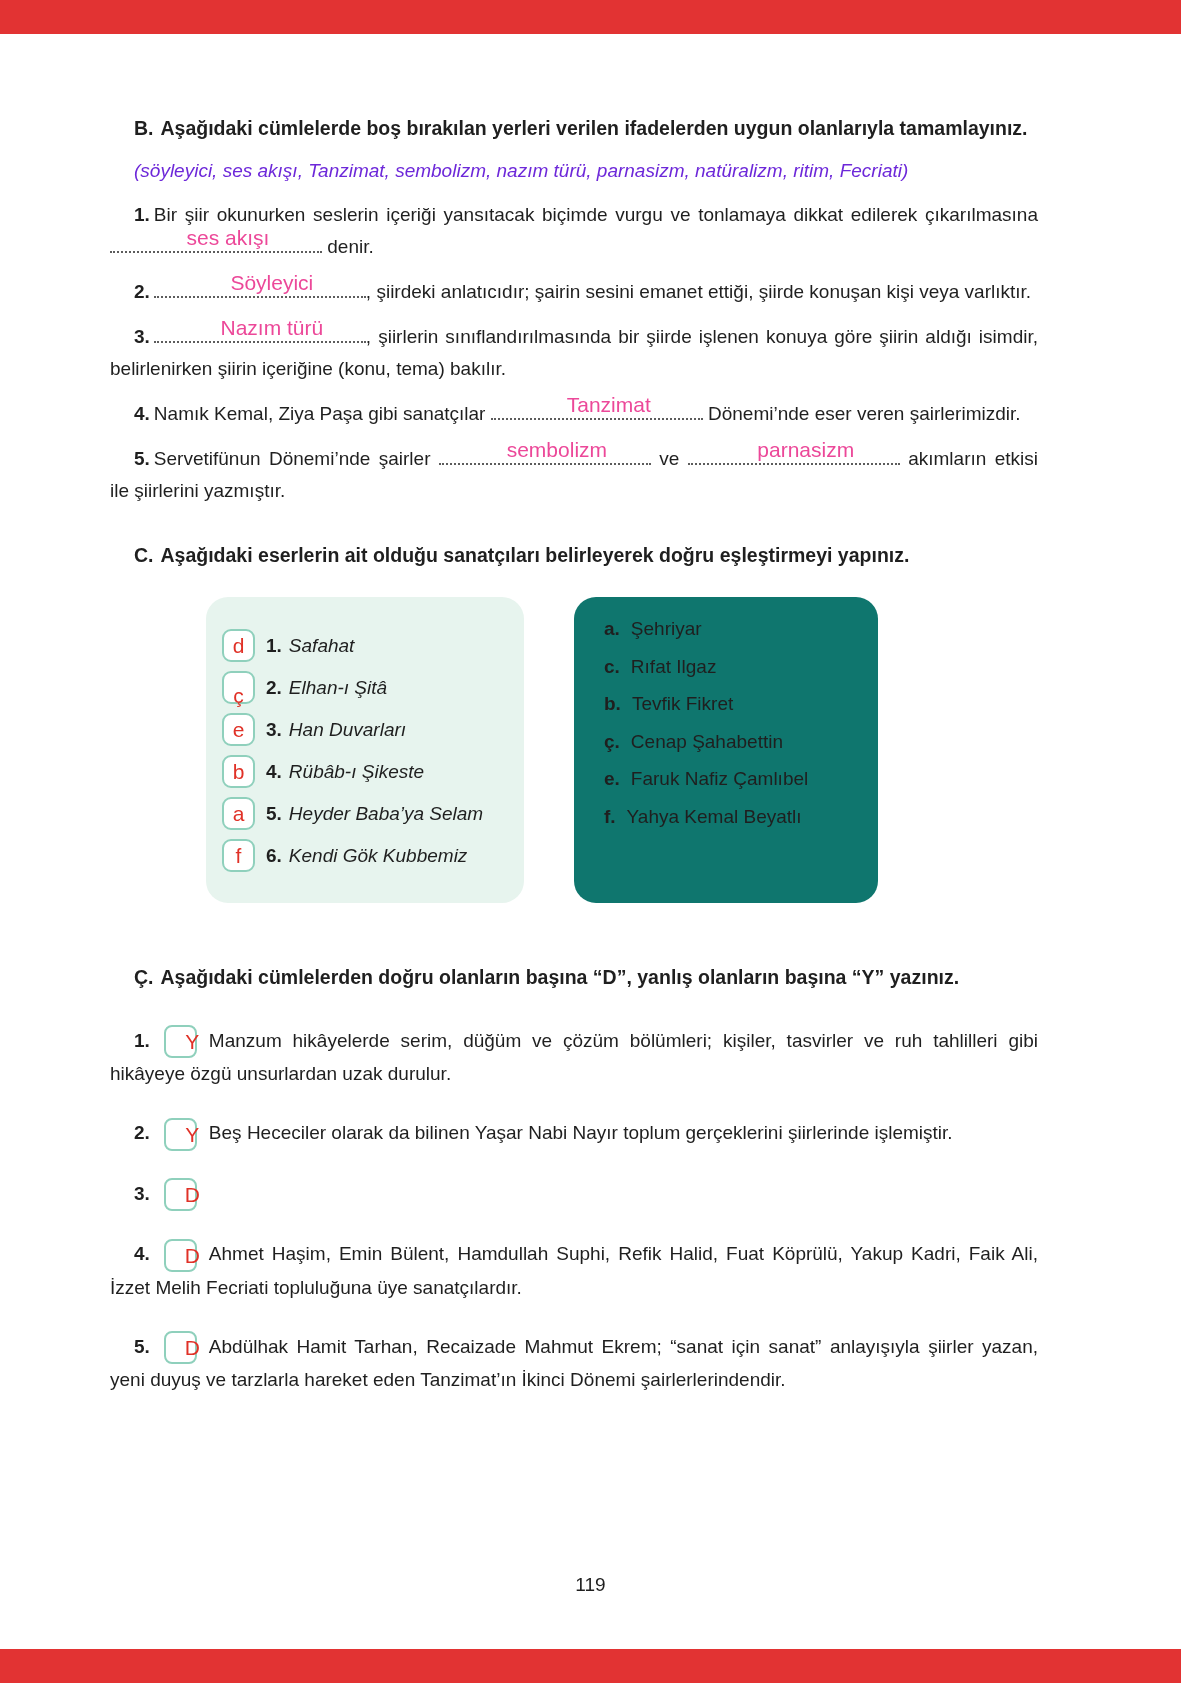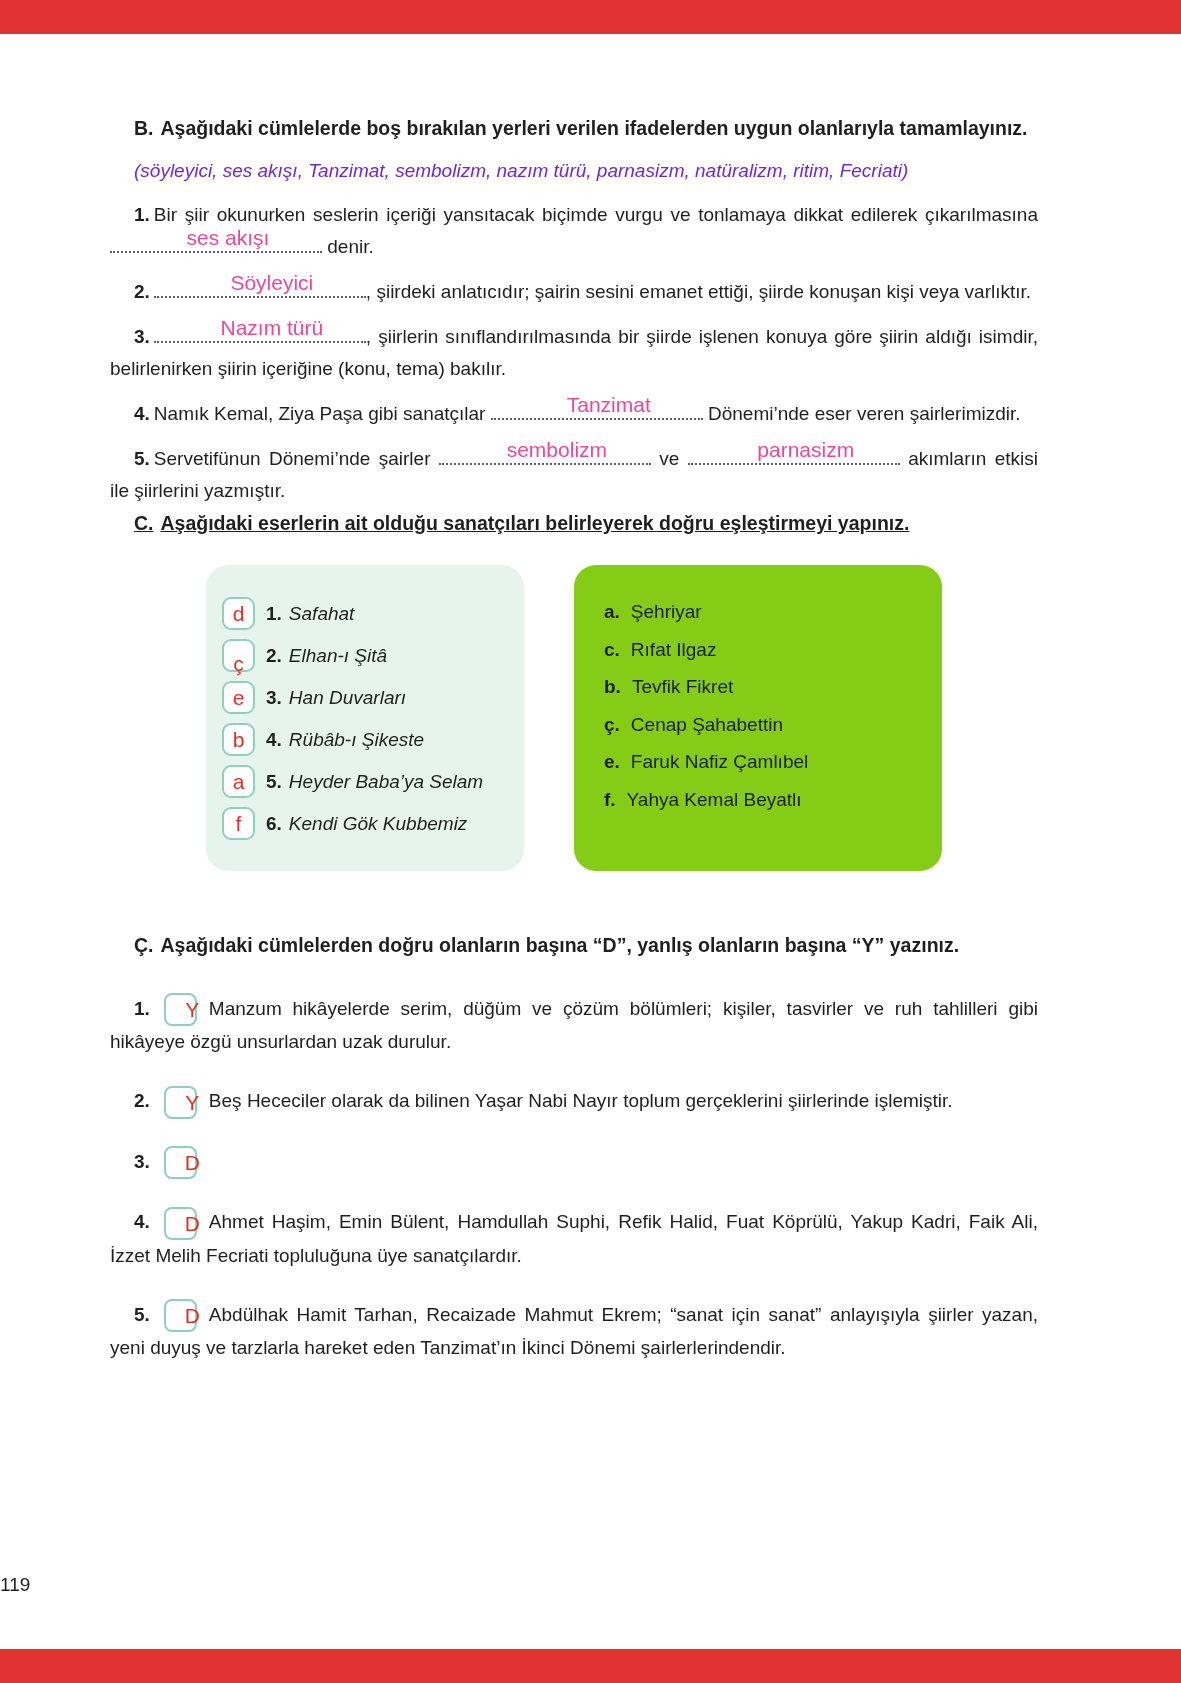--- a/index.html
+++ b/index.html
@@ -10,39 +10,39 @@
   .content{padding:112px 143px 0 110px;}
   p{margin:0;}
   .heading{font-weight:bold;font-size:19.5px;line-height:32px;text-align:justify;text-indent:24px;}
   .sec-label{margin-right:7px;}
   .wordbank{margin-top:12px;color:#6d28d9;font-style:italic;font-size:19px;line-height:30px;text-indent:24px;}
   .item{margin-top:13px;font-size:19px;line-height:32px;text-align:justify;text-indent:24px;}
   .num{font-weight:bold;margin-right:4px;}
   .blank{display:inline-block;width:212px;height:13px;border-bottom:2px dotted #5c5c5c;position:relative;}
   .ans{position:absolute;left:50%;transform:translateX(-50%);bottom:3px;color:#ec4899;
        font-size:21px;line-height:1;white-space:nowrap;font-style:normal;font-weight:normal;}
-  .c-heading{text-decoration:underline;}
+  .c-heading{margin-top:32px;}
   .match-row{margin-top:26px;margin-left:96px;display:flex;gap:50px;}
   .box{box-sizing:border-box;border-radius:22px;}
   .box.works{width:318px;min-height:300px;background:#e7f4ee;padding:32px 14px 22px 16px;}
-  .box.authors{width:368px;min-height:300px;background:#84cc16;padding:28px 18px 20px 30px;}
+  .box.authors{width:304px;min-height:300px;background:#0f766e;padding:13px 18px 20px 30px;}
   .wrow{display:flex;align-items:center;margin-bottom:9px;}
   .chip{display:inline-flex;align-items:center;justify-content:center;width:33px;height:33px;
         background:#ffffff;border:2px solid #8fd0bc;border-radius:9px;flex:none;box-sizing:border-box;}
   .chip-letter{color:#e03127;font-size:21px;line-height:1;}
   .low .chip-letter{transform:translateY(8px);}
   .wnum{font-weight:bold;margin:0 7px 0 11px;font-size:19px;}
   .wtitle{font-style:italic;font-size:19px;white-space:nowrap;}
   .arow{line-height:37.5px;font-size:19px;}
   .aletter{font-weight:bold;margin-right:11px;}
   .c2-heading{margin-top:58px;}
   .dy-item{margin-top:27px;}
   .dy-item.first{margin-top:32px;}
   .dy-chip{margin:0 12px 0 10px;vertical-align:middle;border-radius:8px;}
-  .pagenum{position:absolute;left:0;right:0;top:1574px;text-align:left;font-size:19px;color:#1f1f1f;}
+  .pagenum{position:absolute;left:0;right:0;top:1574px;text-align:center;font-size:19px;color:#1f1f1f;}
 </style>
 </head>
 <body>
 
 <div class="page">
   <div class="bar top"></div>
 
   <main class="content">
 
     <p class="heading"><span class="sec-label">B.</span><span>Aşağıdaki cümlelerde boş bırakılan yerleri verilen ifadelerden uygun olanlarıyla tamamlayınız.</span></p>

